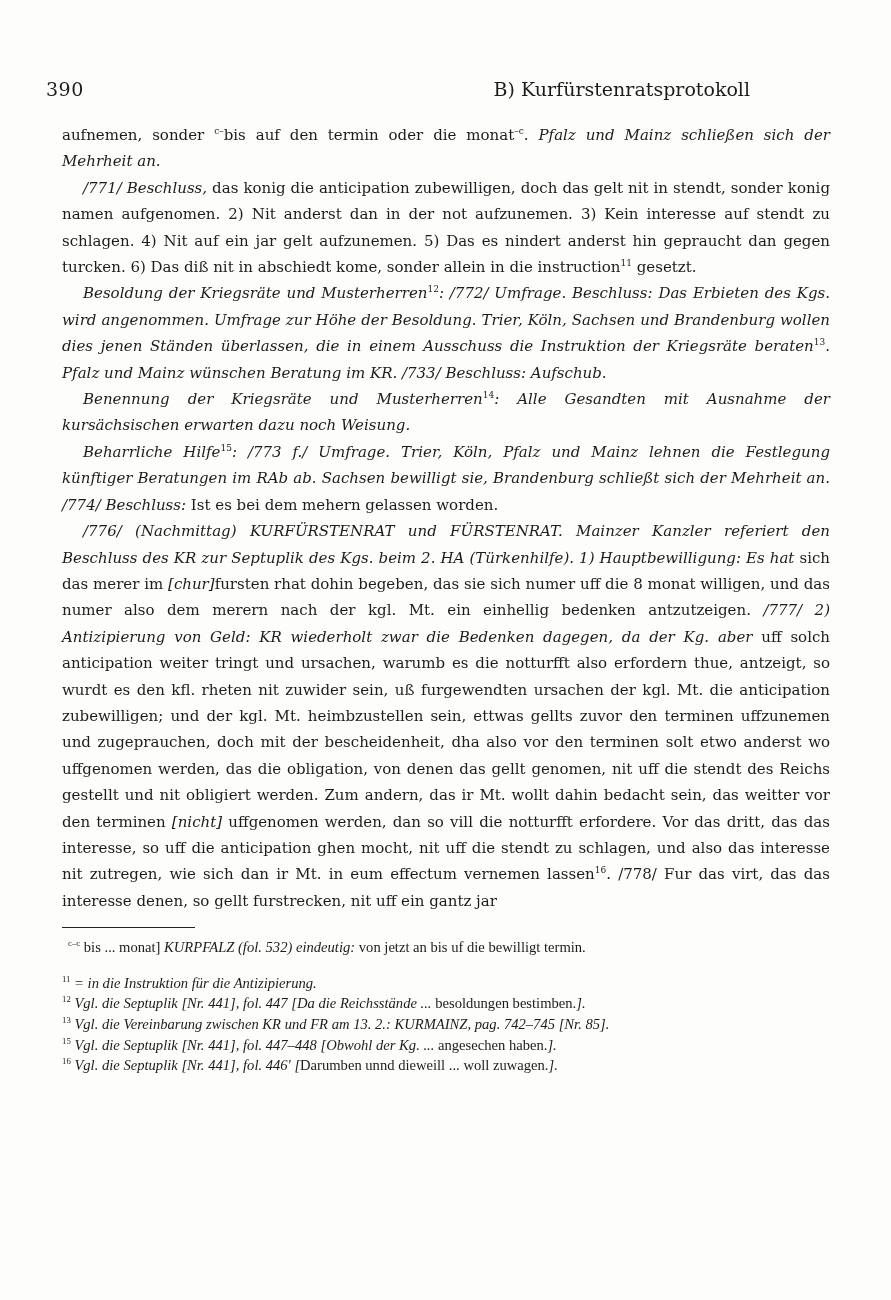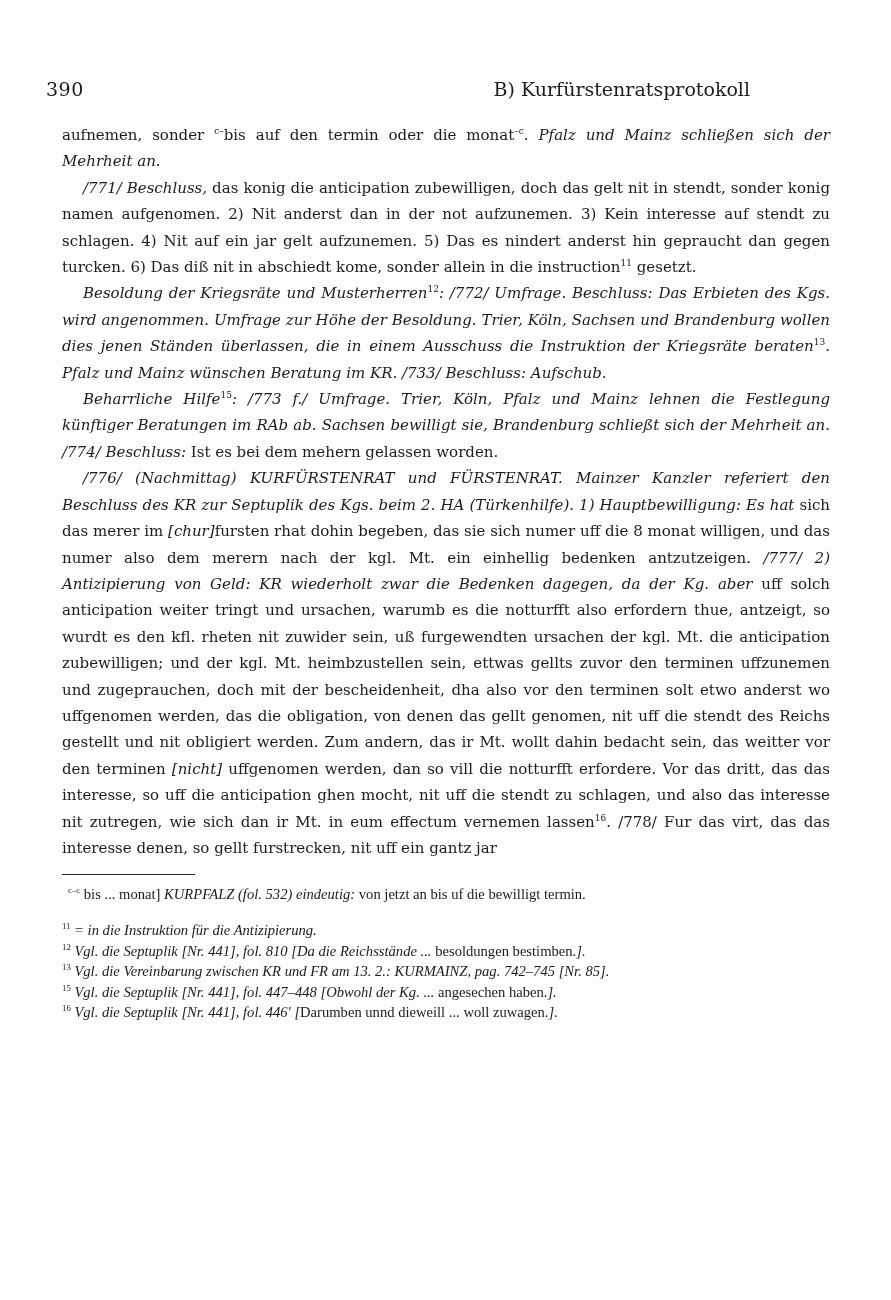--- a/index.html
+++ b/index.html
@@ -76,31 +76,32 @@
 
   <div class="page-header">
     <span class="page-number">390</span>
     <span class="running-head">B) Kurfürstenratsprotokoll</span>
   </div>
 
   <div class="body-text" id="body-text">
       <p><span>aufnemen, sonder </span><sup>c–</sup><span>bis auf den termin oder die monat</span><sup>–c</sup><span>. </span><span class="it">Pfalz und Mainz schließen sich der Mehrheit an.</span></p>
       <p class="indent"><span class="it">/771/ Beschluss,</span><span> das konig die anticipation zubewilligen, doch das gelt nit in stendt, sonder konig namen aufgenomen. 2) Nit anderst dan in der not aufzunemen. 3) Kein interesse auf stendt zu schlagen. 4) Nit auf ein jar gelt aufzunemen. 5) Das es nindert anderst hin gepraucht dan gegen turcken. 6) Das diß nit in abschiedt kome, sonder allein in die instruction</span><sup>11</sup><span> gesetzt.</span></p>
       <p class="indent"><span class="it">Besoldung der Kriegsräte und Musterherren</span><sup>12</sup><span class="it">: /772/ Umfrage. Beschluss: Das Erbieten des Kgs. wird angenommen. Umfrage zur Höhe der Besoldung. Trier, Köln, Sachsen und Brandenburg wollen dies jenen Ständen überlassen, die in einem Ausschuss die Instruktion der Kriegsräte beraten</span><sup>13</sup><span class="it">. Pfalz und Mainz wünschen Beratung im KR. /733/ Beschluss: Aufschub.</span></p>
+      <p class="indent"><span class="it">Benennung der Kriegsräte und Musterherren</span><sup>14</sup><span class="it">: Alle Gesandten mit Ausnahme der kursächsischen erwarten dazu noch Weisung.</span></p>
       <p class="indent"><span class="it">Beharrliche Hilfe</span><sup>15</sup><span class="it">: /773 f./ Umfrage. Trier, Köln, Pfalz und Mainz lehnen die Festlegung künftiger Beratungen im RAb ab. Sachsen bewilligt sie, Brandenburg schließt sich der Mehrheit an. /774/ Beschluss:</span><span> Ist es bei dem mehern gelassen worden.</span></p>
       <p class="indent"><span class="it">/776/ (Nachmittag) KURFÜRSTENRAT und FÜRSTENRAT. Mainzer Kanzler referiert den Beschluss des KR zur Septuplik des Kgs. beim 2. HA (Türkenhilfe). 1) Hauptbewilligung: Es hat</span><span> sich das merer im </span><span class="it">[chur]</span><span>fursten rhat dohin begeben, das sie sich numer uff die 8 monat willigen, und das numer also dem merern nach der kgl. Mt. ein einhellig bedenken antzutzeigen. </span><span class="it">/777/ 2) Antizipierung von Geld: KR wiederholt zwar die Bedenken dagegen, da der Kg. aber</span><span> uff solch anticipation weiter tringt und ursachen, warumb es die notturfft also erfordern thue, antzeigt, so wurdt es den kfl. rheten nit zuwider sein, uß furgewendten ursachen der kgl. Mt. die anticipation zubewilligen; und der kgl. Mt. heimbzustellen sein, ettwas gellts zuvor den terminen uffzunemen und zugeprauchen, doch mit der bescheidenheit, dha also vor den terminen solt etwo anderst wo uffgenomen werden, das die obligation, von denen das gellt genomen, nit uff die stendt des Reichs gestellt und nit obligiert werden. Zum andern, das ir Mt. wollt dahin bedacht sein, das weitter vor den terminen </span><span class="it">[nicht]</span><span> uffgenomen werden, dan so vill die notturfft erfordere. Vor das dritt, das das interesse, so uff die anticipation ghen mocht, nit uff die stendt zu schlagen, und also das interesse nit zutregen, wie sich dan ir Mt. in eum effectum vernemen lassen</span><sup>16</sup><span>. /778/ Fur das virt, das das interesse denen, so gellt furstrecken, nit uff ein gantz jar</span></p>
     </div>
 
   <hr class="fn-sep">
 
   <div class="fn-variant" id="fn-variant">
       <p><sup>c–c</sup><span> bis ... monat] </span><span class="it">KURPFALZ (fol. 532) eindeutig:</span><span> von jetzt an bis uf die bewilligt termin.</span></p>
     </div>
 
   <div class="footnotes" id="footnotes">
       <p><sup>11</sup><span class="it"> = in die Instruktion für die Antizipierung.</span></p>
-      <p><sup>12</sup><span class="it"> Vgl. die Septuplik [Nr. 441], fol. 810 [Da die Reichsstände ... </span><span>besoldungen bestimben.</span><span class="it">].</span></p>
+      <p><sup>12</sup><span class="it"> Vgl. die Septuplik [Nr. 441], fol. 447 [Da die Reichsstände ... </span><span>besoldungen bestimben.</span><span class="it">].</span></p>
       <p><sup>13</sup><span class="it"> Vgl. die Vereinbarung zwischen KR und FR am 13. 2.: KURMAINZ, pag. 742–745 [Nr. 85].</span></p>
       <p><sup>15</sup><span class="it"> Vgl. die Septuplik [Nr. 441], fol. 447–448 [Obwohl der Kg. ... </span><span>angesechen haben.</span><span class="it">].</span></p>
       <p><sup>16</sup><span class="it"> Vgl. die Septuplik [Nr. 441], fol. 446' [</span><span>Darumben unnd dieweill ... woll zuwagen.</span><span class="it">].</span></p>
     </div>
 
 </div>
 
 </body></html>

